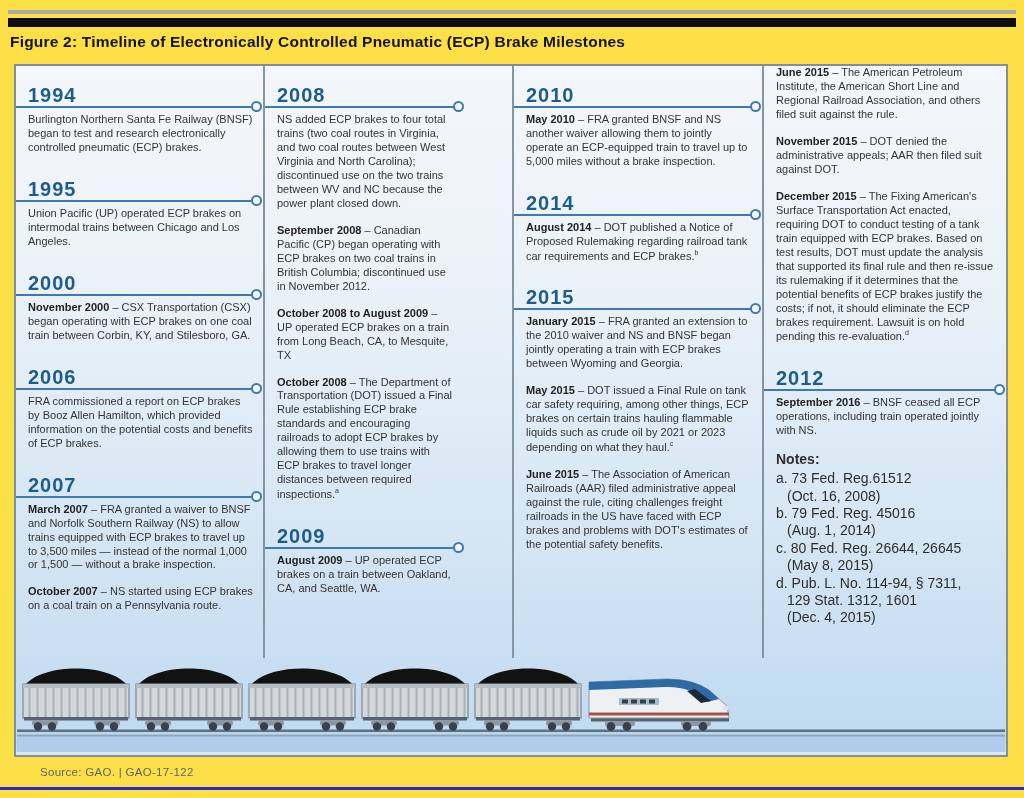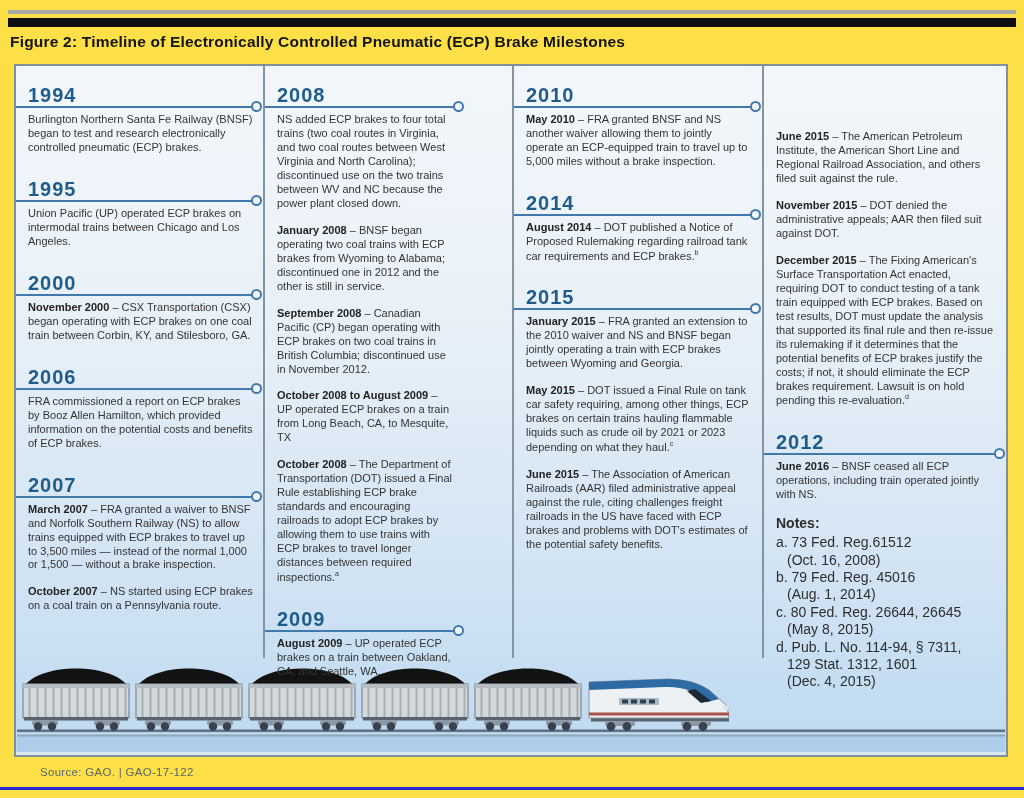--- a/index.html
+++ b/index.html
@@ -8,21 +8,21 @@
   .rule-gray{position:absolute;top:10px;left:8px;right:8px;height:4px;background:#a9a9a9;}
   .rule-black{position:absolute;top:18px;left:8px;right:8px;height:9px;background:#0d0d0d;}
   .fig-title{position:absolute;top:33px;left:10px;font-size:15.5px;font-weight:700;color:#141414;letter-spacing:.2px;}
   .panel{position:absolute;left:14px;top:64px;width:990px;height:689px;border:2px solid #7f8f9b;
          background:linear-gradient(#f3f7fb 0%,#e9f1f8 35%,#d4e5f4 70%,#bed9f0 100%);
          box-shadow:inset 0 -4px 0 #dbe8f4;}
   .divider{position:absolute;top:0;width:2px;height:592px;background:#8494a0;}
   .d1{left:247px}.d2{left:496px}.d3{left:746px}
   .col{position:absolute;top:0;}
   .col0{left:0;width:247px}.col1{left:249px;width:200px}.col2{left:498px;width:248px}.col3{left:748px;width:242px}
-  .pad-top{padding-top:64px;}
+  .pad-top{}
   .year-row{position:relative;height:34px;margin:12px 0 5px 0;}
   .year-row:first-child{margin-top:8px;}
   .year-label{position:absolute;left:12px;bottom:3px;font-size:20px;font-weight:700;color:#1e5c8c;letter-spacing:1px;line-height:1;}
   .year-line{position:absolute;left:0;right:8px;bottom:0;height:2px;background:#4179ae;}
   .dot{position:absolute;right:1px;bottom:-4px;width:7px;height:7px;border:2.5px solid #4179ae;border-radius:50%;background:#f5f9fd;}
   .entry{margin:0 10px 13px 12px;font-size:11px;line-height:1.27;color:#333;}
   .lead{font-weight:700;color:#222;}
   sup{font-size:7px;}
   .notes{margin:12px 8px 0 12px;font-size:14px;line-height:1.24;color:#2e2e2e;}
   .notes-heading{font-weight:700;margin-bottom:2px;}
@@ -172,21 +172,20 @@
         <p class="entry"><span class="lead">March 2007</span> <span class="etext">– FRA granted a waiver to BNSF and Norfolk Southern Railway (NS) to allow trains equipped with ECP brakes to travel up to 3,500 miles — instead of the normal 1,000 or 1,500 — without a brake inspection.</span></p>
         <p class="entry"><span class="lead">October 2007</span> <span class="etext">– NS started using ECP brakes on a coal train on a Pennsylvania route.</span></p>
       </div>
     <div class="col col1">
         <div class="year-row">
           <div class="year-line"></div>
           <span class="year-label">2008</span>
           <span class="dot"></span>
         </div>
         <p class="entry"><span class="etext">NS added ECP brakes to four total trains (two coal routes in Virginia, and two coal routes between West Virginia and North Carolina); discontinued use on the two trains between WV and NC because the power plant closed down.</span></p>
-        <p class="entry"><span class="lead">January 2008</span> <span class="etext">– BNSF began operating two coal trains with ECP brakes from Wyoming to Alabama; discontinued one in 2012 and the other is still in service.</span></p>
         <p class="entry"><span class="lead">September 2008</span> <span class="etext">– Canadian Pacific (CP) began operating with ECP brakes on two coal trains in British Columbia; discontinued use in November 2012.</span></p>
         <p class="entry"><span class="lead">October 2008 to August 2009</span> <span class="etext">– UP operated ECP brakes on a train from Long Beach, CA, to Mesquite, TX</span></p>
         <p class="entry"><span class="lead">October 2008</span> <span class="etext">– The Department of Transportation (DOT) issued a Final Rule establishing ECP brake standards and encouraging railroads to adopt ECP brakes by allowing them to use trains with ECP brakes to travel longer distances between required inspections.</span><sup>a</sup></p>
         <div class="year-row">
           <div class="year-line"></div>
           <span class="year-label">2009</span>
           <span class="dot"></span>
         </div>
         <p class="entry"><span class="lead">August 2009</span> <span class="etext">– UP operated ECP brakes on a train between Oakland, CA, and Seattle, WA.</span></p>
       </div>
@@ -214,21 +213,21 @@
       </div>
     <div class="col col3 pad-top">
         <p class="entry"><span class="lead">June 2015</span> <span class="etext">– The American Petroleum Institute, the American Short Line and Regional Railroad Association, and others filed suit against the rule.</span></p>
         <p class="entry"><span class="lead">November 2015</span> <span class="etext">– DOT denied the administrative appeals; AAR then filed suit against DOT.</span></p>
         <p class="entry"><span class="lead">December 2015</span> <span class="etext">– The Fixing American's Surface Transportation Act enacted, requiring DOT to conduct testing of a tank train equipped with ECP brakes. Based on test results, DOT must update the analysis that supported its final rule and then re-issue its rulemaking if it determines that the potential benefits of ECP brakes justify the costs; if not, it should eliminate the ECP brakes requirement. Lawsuit is on hold pending this re-evaluation.</span><sup>d</sup></p>
         <div class="year-row">
           <div class="year-line"></div>
           <span class="year-label">2012</span>
           <span class="dot"></span>
         </div>
-        <p class="entry"><span class="lead">June 2016</span> <span class="etext">– BNSF ceased all ECP operations, including train operated jointly with NS.</span></p>
+        <p class="entry"><span class="lead">September 2016</span> <span class="etext">– BNSF ceased all ECP operations, including train operated jointly with NS.</span></p>
         <div class="notes">
           <div class="notes-heading">Notes:</div>
           <div class="note-item">a. 73 Fed. Reg.61512
 (Oct. 16, 2008)</div>
           <div class="note-item">b. 79 Fed. Reg. 45016
 (Aug. 1, 2014)</div>
           <div class="note-item">c. 80 Fed. Reg. 26644, 26645
 (May 8, 2015)</div>
           <div class="note-item">d. Pub. L. No. 114-94, § 7311,
 129 Stat. 1312, 1601

